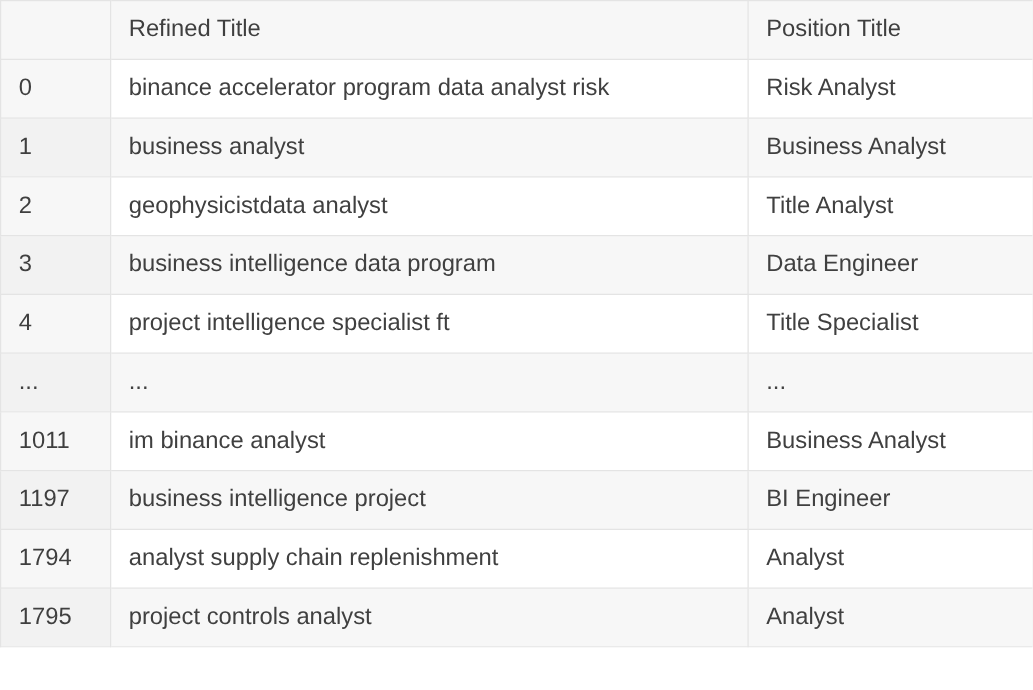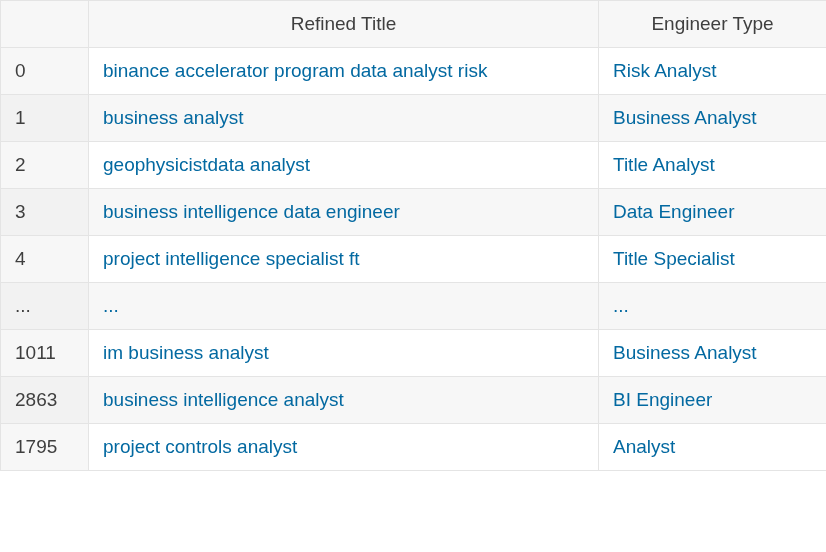--- a/index.html
+++ b/index.html
@@ -16,31 +16,30 @@
     table {
       border-collapse: collapse;
       width: 100%;
       table-layout: fixed;
     }
     th, td {
       text-align: left;
       padding: 12px 14px;
       border: 1px solid #e4e4e4;
       font-size: 19px;
-      color: #0369a1;
+      color: #404040;
       font-weight: 400;
       vertical-align: middle;
       white-space: nowrap;
       overflow: hidden;
     }
     th {
       background: #f7f7f7;
       font-weight: 400;
       color: #3f3f3f;
-      text-align: center;
     }
     .col-idx {
       width: 88px;
     }
     .col-title {
       width: 510px;
     }
     .col-ptype {
       width: 228px;
     }
@@ -66,63 +65,68 @@
 <table>
   <colgroup>
     <col class="col-idx">
     <col class="col-title">
     <col class="col-ptype">
   </colgroup>
   <thead>
     <tr>
       <th></th>
       <th>Refined Title</th>
-      <th>Engineer Type</th>
+      <th>Position Title</th>
     </tr>
   </thead>
   <tbody>
     <tr>
       <td class="idx-cell">0</td>
       <td class="data-cell">binance accelerator program data analyst risk</td>
       <td class="data-cell">Risk Analyst</td>
     </tr>
     <tr>
       <td class="idx-cell">1</td>
       <td class="data-cell">business analyst</td>
       <td class="data-cell">Business Analyst</td>
     </tr>
     <tr>
       <td class="idx-cell">2</td>
       <td class="data-cell">geophysicistdata analyst</td>
       <td class="data-cell">Title Analyst</td>
     </tr>
     <tr>
       <td class="idx-cell">3</td>
-      <td class="data-cell">business intelligence data engineer</td>
+      <td class="data-cell">business intelligence data program</td>
       <td class="data-cell">Data Engineer</td>
     </tr>
     <tr>
       <td class="idx-cell">4</td>
       <td class="data-cell">project intelligence specialist ft</td>
       <td class="data-cell">Title Specialist</td>
     </tr>
     <tr>
       <td class="idx-cell">...</td>
       <td class="data-cell">...</td>
       <td class="data-cell">...</td>
     </tr>
     <tr>
       <td class="idx-cell">1011</td>
-      <td class="data-cell">im business analyst</td>
+      <td class="data-cell">im binance analyst</td>
       <td class="data-cell">Business Analyst</td>
     </tr>
     <tr>
-      <td class="idx-cell">2863</td>
-      <td class="data-cell">business intelligence analyst</td>
+      <td class="idx-cell">1197</td>
+      <td class="data-cell">business intelligence project</td>
       <td class="data-cell">BI Engineer</td>
+    </tr>
+    <tr>
+      <td class="idx-cell">1794</td>
+      <td class="data-cell">analyst supply chain replenishment</td>
+      <td class="data-cell">Analyst</td>
     </tr>
     <tr>
       <td class="idx-cell">1795</td>
       <td class="data-cell">project controls analyst</td>
       <td class="data-cell">Analyst</td>
     </tr>
   </tbody>
 </table>
 
 </body></html>

